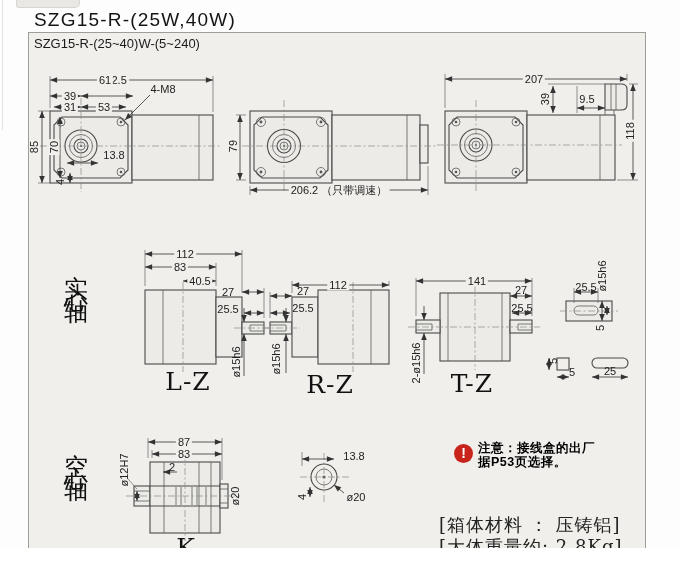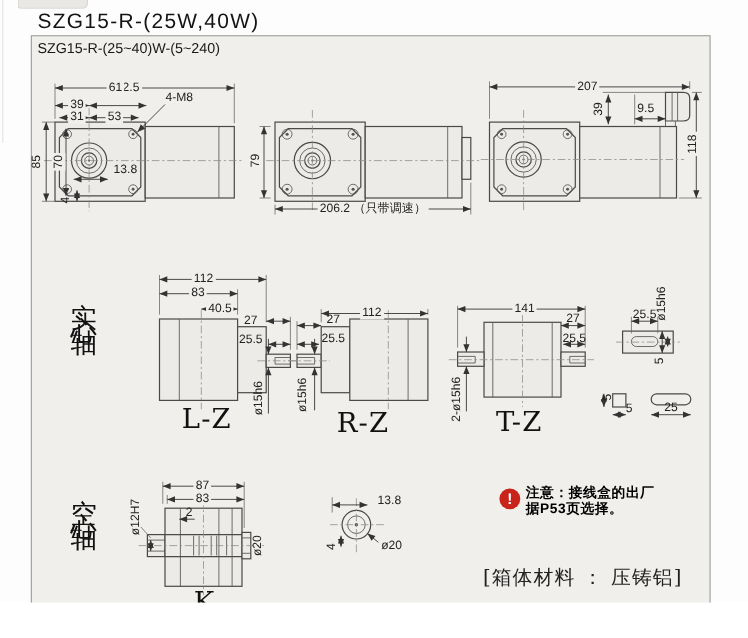--- a/index.html
+++ b/index.html
@@ -330,13 +330,14 @@
   <div class="vlabel" style="left:60px;top:256px">实心轴</div>
   <div class="vlabel" style="left:60px;top:434px">空心轴</div>
 
   <div class="warnicon">!</div>
   <div class="note">
     <div>注意：接线盒的出厂</div>
     <div>据P53页选择。</div>
   </div>
 
   <div class="footer1">[箱体材料 ： 压铸铝]</div>
+  <div class="footer2">[大体重量约:  2.8Kg]</div>
 </div>
 
 </body></html>

